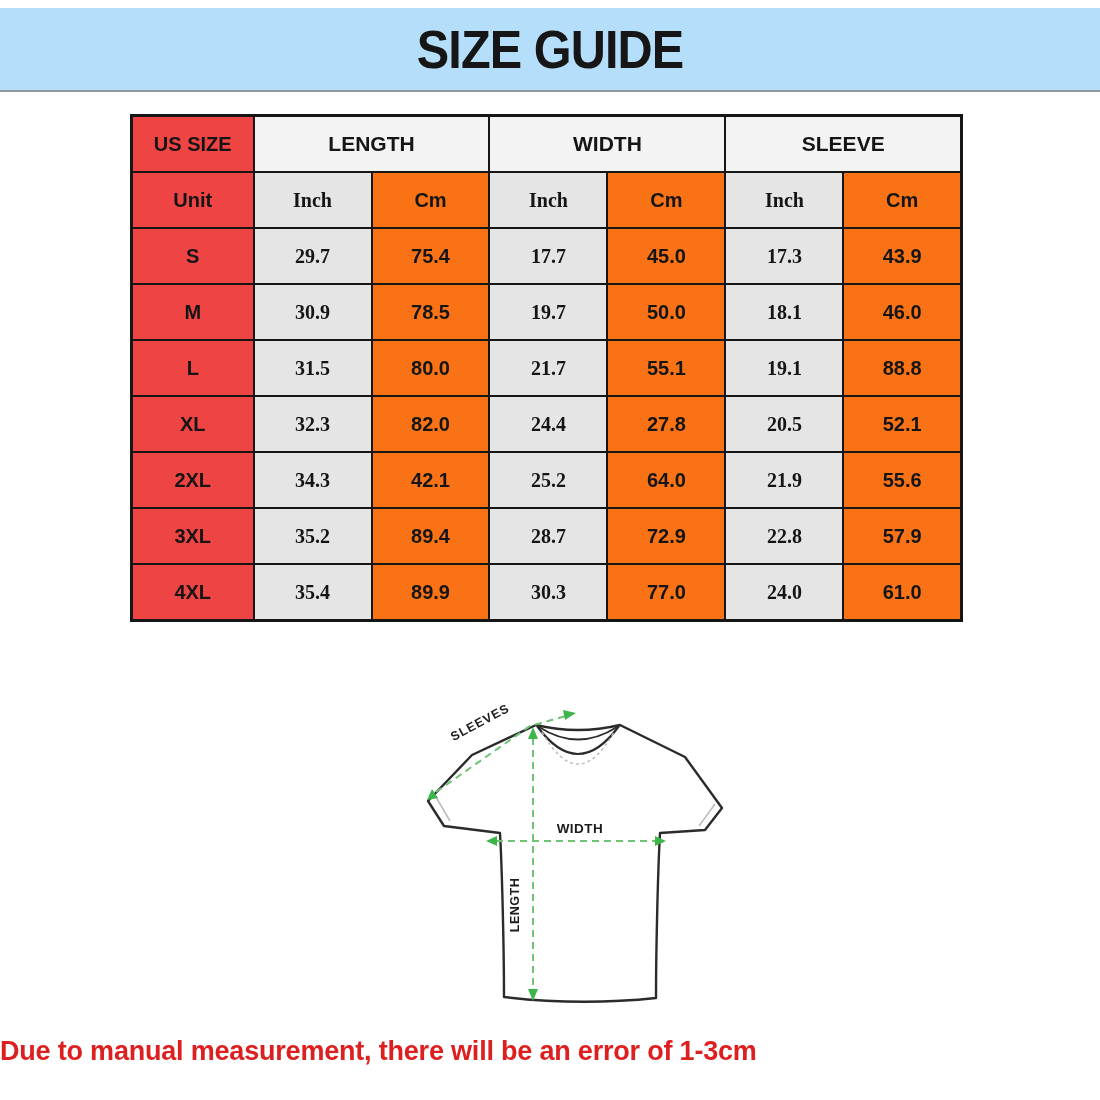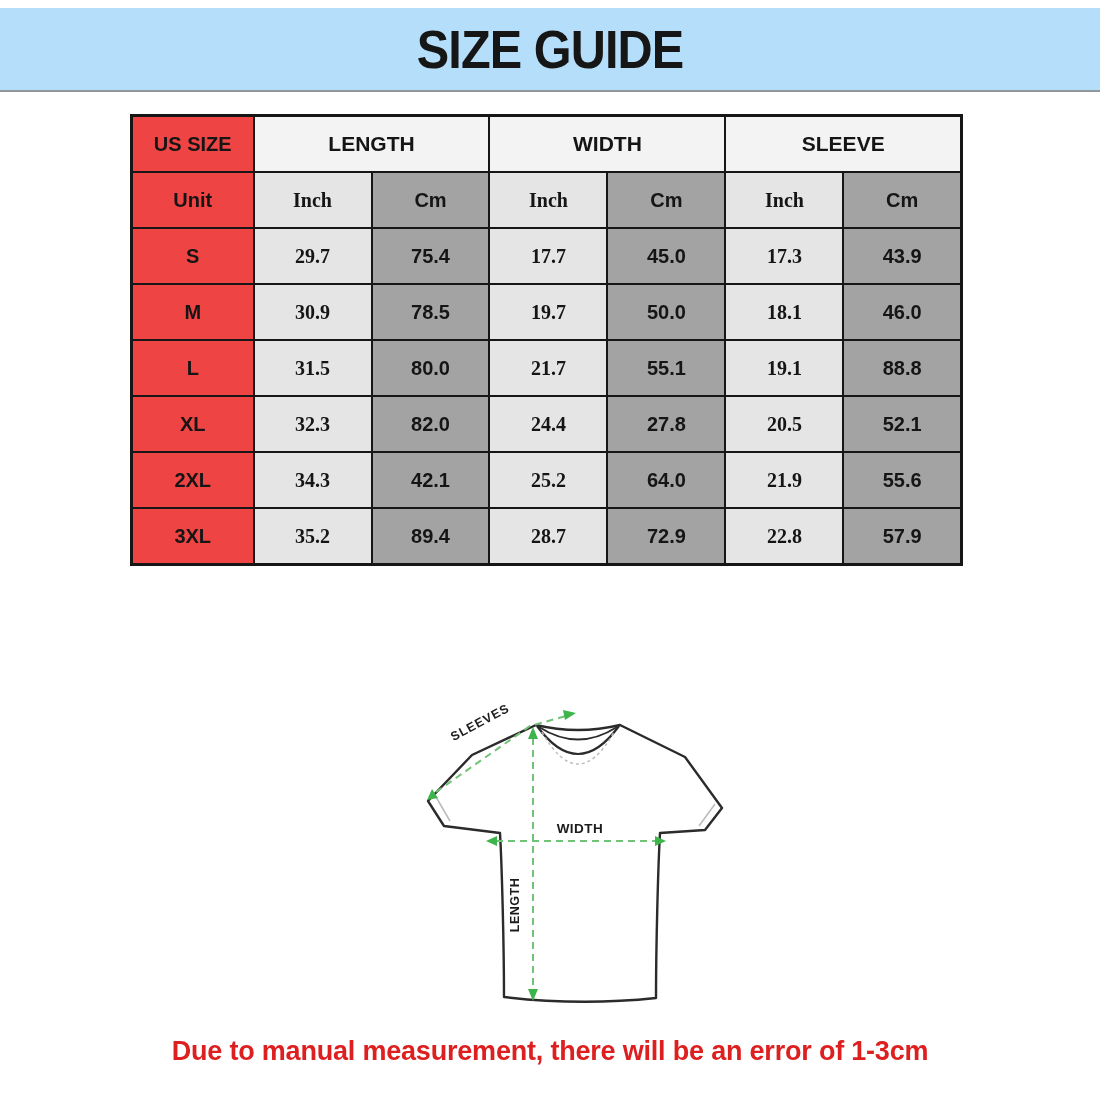--- a/index.html
+++ b/index.html
@@ -32,34 +32,34 @@
   .size-table th,.size-table td{
     border:2px solid #161616;
     height:54px;padding:0;
     text-align:center;vertical-align:middle;
     font-weight:700;color:#151515;
     font-size:20px;letter-spacing:0px;
   }
   .size-table .group{font-size:21px;background:#f3f3f3;}
   .size-table .c-size{background:#ef4444;width:14.4%;}
   .size-table .c-inch{background:#e5e5e5;font-family:Liberation Serif, serif;}
-  .size-table .c-cm{background:#a3a3a3;}
+  .size-table .c-cm{background:#f97316;}
   
   .diagram{
     position:absolute;left:420px;top:700px;width:322px;height:320px;
   }
   .diagram svg{display:block;}
   .diag-label{
     font-family:"Liberation Sans", sans-serif;
     font-weight:700;fill:#1c1c1c;
   }
   
   .note{
     position:absolute;left:0;top:1036px;width:1100px;
-    margin:0;text-align:center;
+    margin:0;text-align:left;
     font-size:27px;font-weight:700;color:#de1f1f;
     letter-spacing:-0.2px;
   }
 </style>
 </head>
 <body>
 
 <div class="banner">
   <h1>SIZE GUIDE</h1>
 </div>
@@ -130,20 +130,29 @@
     </tr>
     <tr>
       <th class="c-size">3XL</th>
       <td class="c-inch">35.2</td>
       <td class="c-cm">89.4</td>
       <td class="c-inch">28.7</td>
       <td class="c-cm">72.9</td>
       <td class="c-inch">22.8</td>
       <td class="c-cm">57.9</td>
     </tr>
+    <tr>
+      <th class="c-size">4XL</th>
+      <td class="c-inch">35.4</td>
+      <td class="c-cm">89.9</td>
+      <td class="c-inch">30.3</td>
+      <td class="c-cm">77.0</td>
+      <td class="c-inch">24.0</td>
+      <td class="c-cm">61.0</td>
+    </tr>
   </tbody>
 </table>
 
 <div class="diagram">
   <svg width="322" height="320" viewBox="0 0 322 320" xmlns="http://www.w3.org/2000/svg">
 
     <path d="M116,25 Q158,35 200,25 L265,57 L302,108 L285,130 L240,133
          C238,168 236,248 236,298 Q160,306 84,297 C84,248 82,168 80,133
          L24,126 L8,101 L52,55 Z" fill="#ffffff" stroke="#2b2b2b" stroke-width="2.4" stroke-linejoin="round"></path>
 

